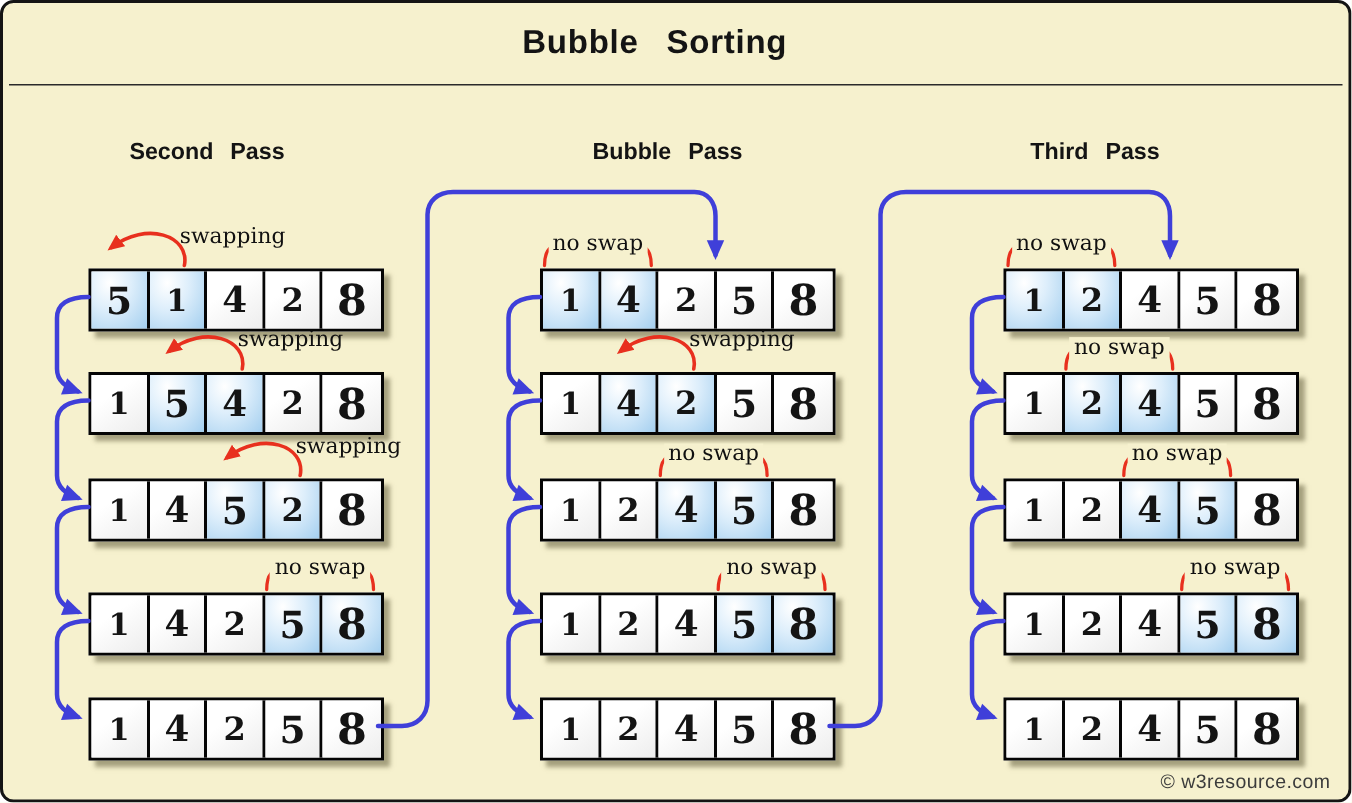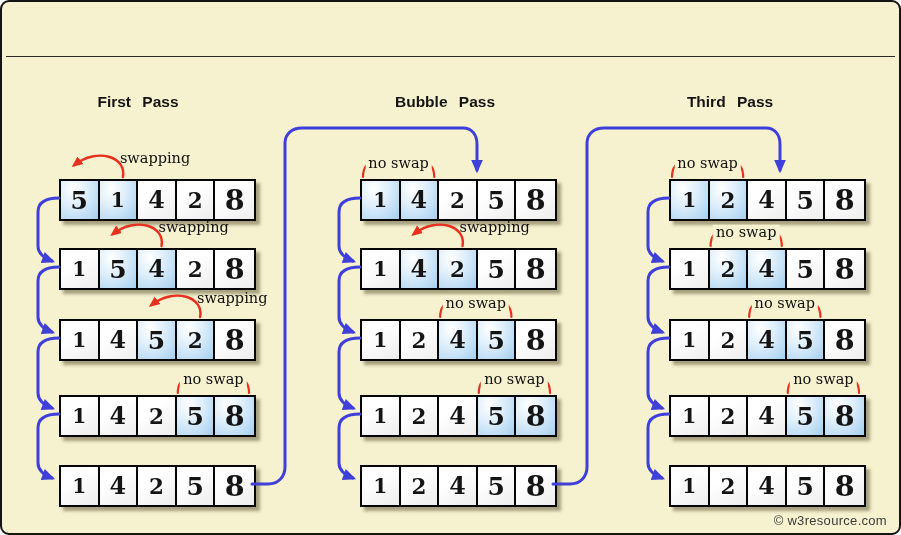--- a/index.html
+++ b/index.html
@@ -55,24 +55,25 @@
   #overlay{position:absolute;top:0;left:0;pointer-events:none;}
   #watermark{
     position:absolute;right:12px;bottom:5px;
     font-size:13px;color:#3c3c3c;letter-spacing:.3px;
   }
 </style>
 </head>
 <body>
 
 <div id="frame" style="--bg: #f6f1ce; --border: #141414; --hl: #a4cfef;">
+  <div id="title">Bubble Sorting</div>
   <div id="title-separator"></div>
 
   <div id="labels-layer">
-      <div class="pass-label" style="left: 136px; top: 100px;">First Pass</div>
+      <div class="pass-label" style="left: 136px; top: 100px;">Second Pass</div>
       <div class="pass-label" style="left: 443px; top: 100px;">Bubble Pass</div>
       <div class="pass-label" style="left: 728px; top: 100px;">Third Pass</div>
     </div>
   <div id="rows-layer">
       <div class="row" style="left: 57px; top: 177px; width: 193px; height: 38px;">
         <div class="cell hl" style="width: 38.6px; font-size: 25px;">5</div>
         <div class="cell hl" style="width: 38.6px; font-size: 20.2px;">1</div>
         <div class="cell" style="width: 38.6px; font-size: 23.8px;">4</div>
         <div class="cell" style="width: 38.6px; font-size: 21.4px;">2</div>
         <div class="cell" style="width: 38.6px; font-size: 28.6px;">8</div>

